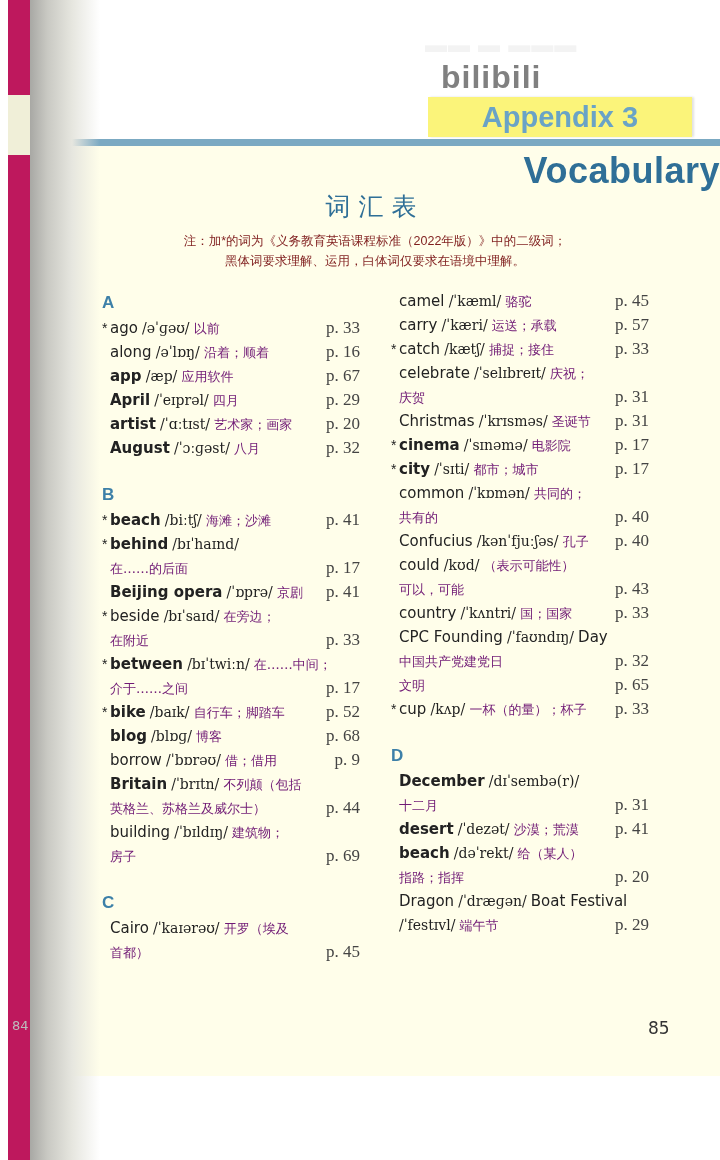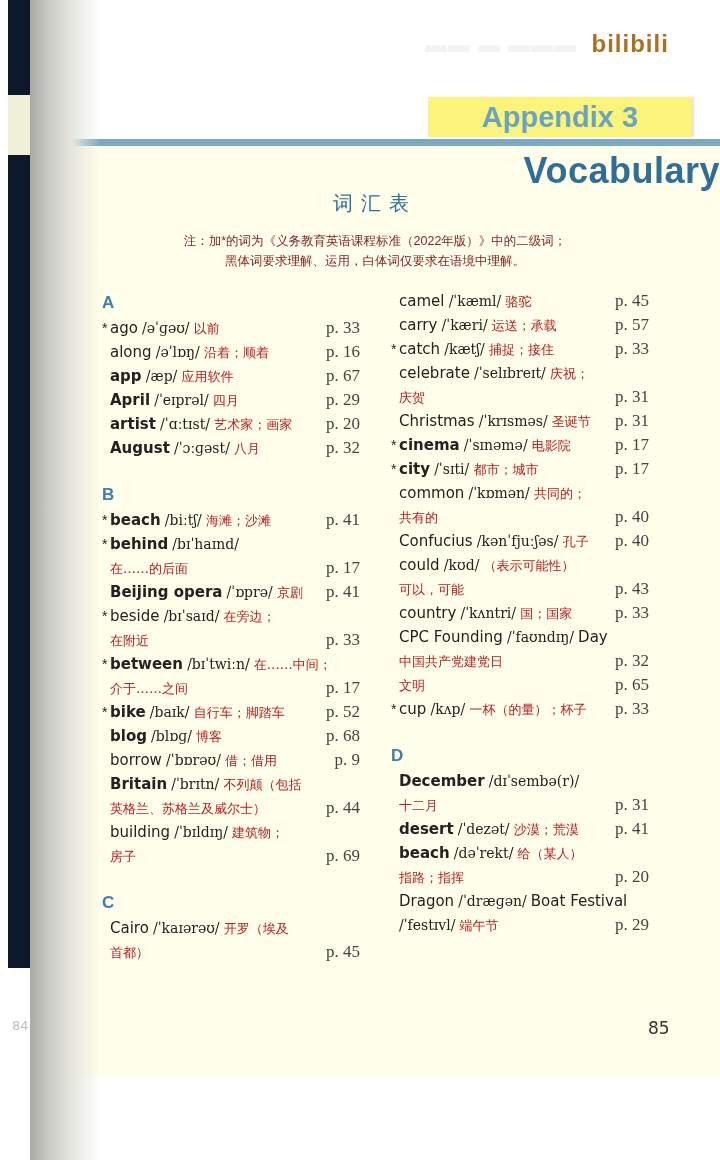--- a/index.html
+++ b/index.html
@@ -2,22 +2,22 @@
 <html><head>
 <meta charset="utf-8">
 <style>
   html, body { margin:0; padding:0; }
   body {
     width:720px; height:1160px; position:relative; overflow:hidden;
     background:#ffffff;
     font-family: "Liberation Sans", "DejaVu Sans", sans-serif;
   }
   .left-strip {
-    position:absolute; left:8px; top:0; width:30px; height:968px;
-    background:#0f172a;
+    position:absolute; left:8px; top:0; width:30px; height:1160px;
+    background:#be185d;
   }
   .left-strip .tint {
     position:absolute; left:0; top:95px; width:30px; height:60px; background:#f0efd8;
   }
   .left-strip .pagenum-ghost {
     position:absolute; left:4px; top:1018px; font-size:13px; color:#bdbdbd;
     font-family:"DejaVu Sans", sans-serif;
   }
   .gutter {
     position:absolute; left:30px; top:0; width:70px; height:1160px;
@@ -26,21 +26,21 @@
   }
   .page-top {
     position:absolute; left:30px; top:0; width:690px; height:140px; background:#ffffff;
   }
   .watermark {
     position:absolute; left:425px; top:28px; width:250px; height:36px;
     color:#eeeeee; font-size:26px; font-weight:bold; letter-spacing:1px;
     opacity:0.9;
   }
   .watermark .wm-text { color:#f2f2f2; font-size:22px; }
-  .watermark .wm-logo { color:#a16207; font-size:24px; margin-left:6px; }
+  .watermark .wm-logo { color:#737373; font-size:32px; margin-left:16px; }
   .appendix-badge {
     position:absolute; left:428px; top:97px; width:264px; height:40px;
     background:#fbf47a; box-shadow:2px 0 2px rgba(0,0,0,0.12);
     display:flex; align-items:center; justify-content:center;
     color:#6aa3c6; font-size:29px; font-weight:bold; z-index:2;
   }
   .rule {
     position:absolute; left:30px; top:139px; width:690px; height:7px;
     background:#7ba9c2;
     z-index:2;
@@ -51,41 +51,41 @@
   }
   .bottom-white {
     position:absolute; left:30px; top:1076px; width:690px; height:84px; background:#ffffff;
   }
   .title-en {
     position:absolute; left:30px; top:150px; width:690px; text-align:right;
     font-size:36px; font-weight:bold; color:#2f6f97; letter-spacing:0.5px;
   }
   .title-cn {
     position:absolute; left:30px; top:190px; width:690px; text-align:center;
-    font-size:20px; color:#2f6f97; letter-spacing:8px;
+    font-size:25px; color:#2f6f97; letter-spacing:8px;
     font-family:"DejaVu Serif", serif;
   }
   .note {
     position:absolute; left:30px; top:231px; width:690px; text-align:center;
     font-size:12.5px; line-height:20px; color:#7f1d1d;
     font-family:Liberation Sans, sans-serif;
   }
   .col { position:absolute; width:258px; }
   .col.left { left:102px; top:290px; }
   .col.right { left:391px; top:289px; }
   .section-letter {
     font-size:17px; font-weight:bold; color:#3d80a8; height:26px; line-height:26px;
   }
   .entry { position:relative; font-size:15px; color:#222; line-height:24px; }
   .entry .line { display:block; height:24px; white-space:nowrap; padding-left:8px; position:relative; }
   .entry .star { position:absolute; left:0; top:0; font-size:14px; }
   .entry .word { font-family:"DejaVu Sans", sans-serif; font-size:15px; }
   .entry .word.bold { font-weight:bold; }
   .entry .ipa { font-family:"DejaVu Serif", serif; font-size:14px; }
-  .entry .cn { font-family:"DejaVu Serif", serif; font-size:13px; color:#b91c1c; }
+  .entry .cn { font-family:"DejaVu Serif", serif; font-size:13px; color:#701a75; }
   .entry .page-ref {
     position:absolute; right:0; font-family:"Liberation Serif", "DejaVu Serif", serif;
     font-size:17px; color:#444;
   }
   .gap { height:22px; }
   .page-number {
     position:absolute; left:648px; top:1018px; font-size:17px; color:#333;
     font-family:"DejaVu Sans", sans-serif;
   }
 </style>

